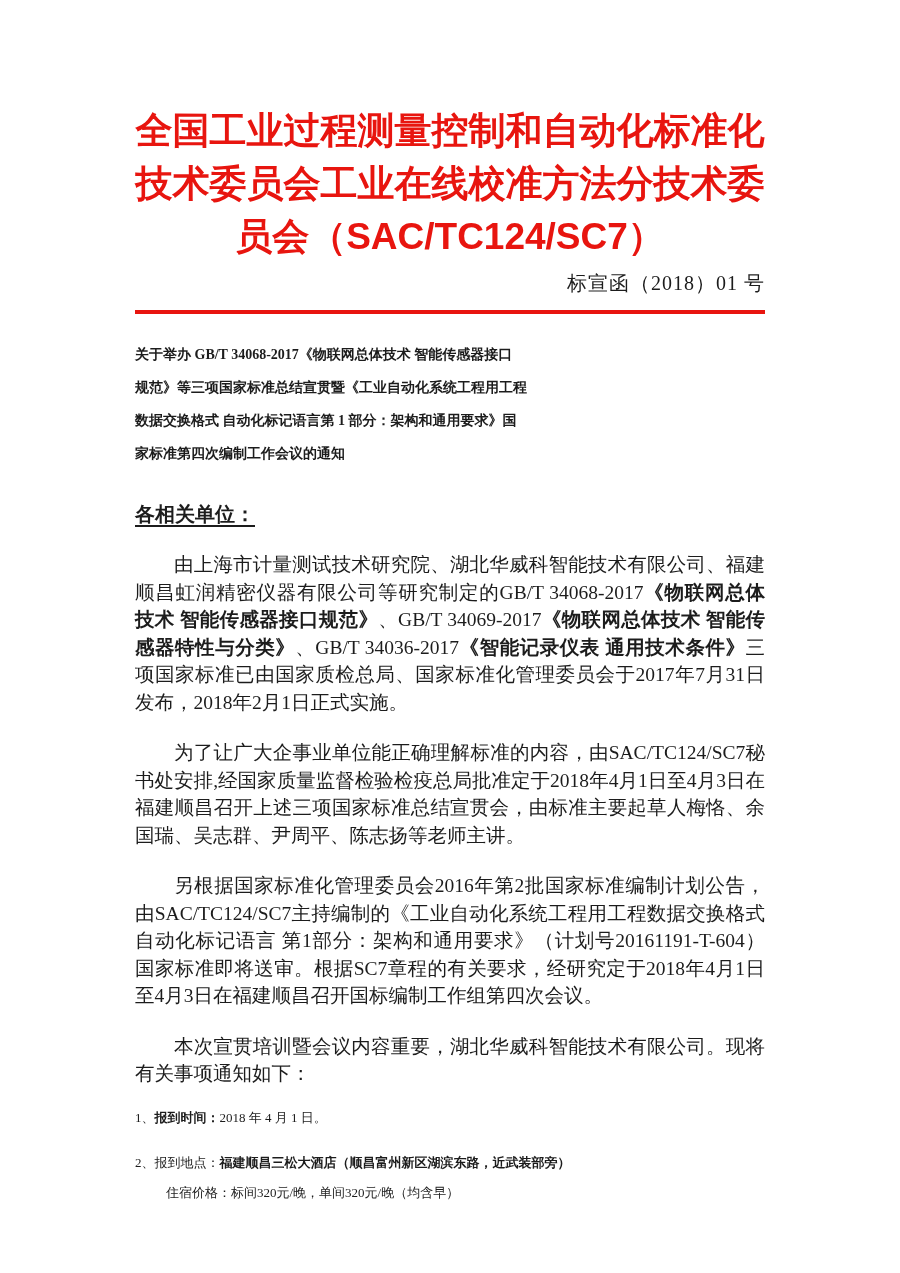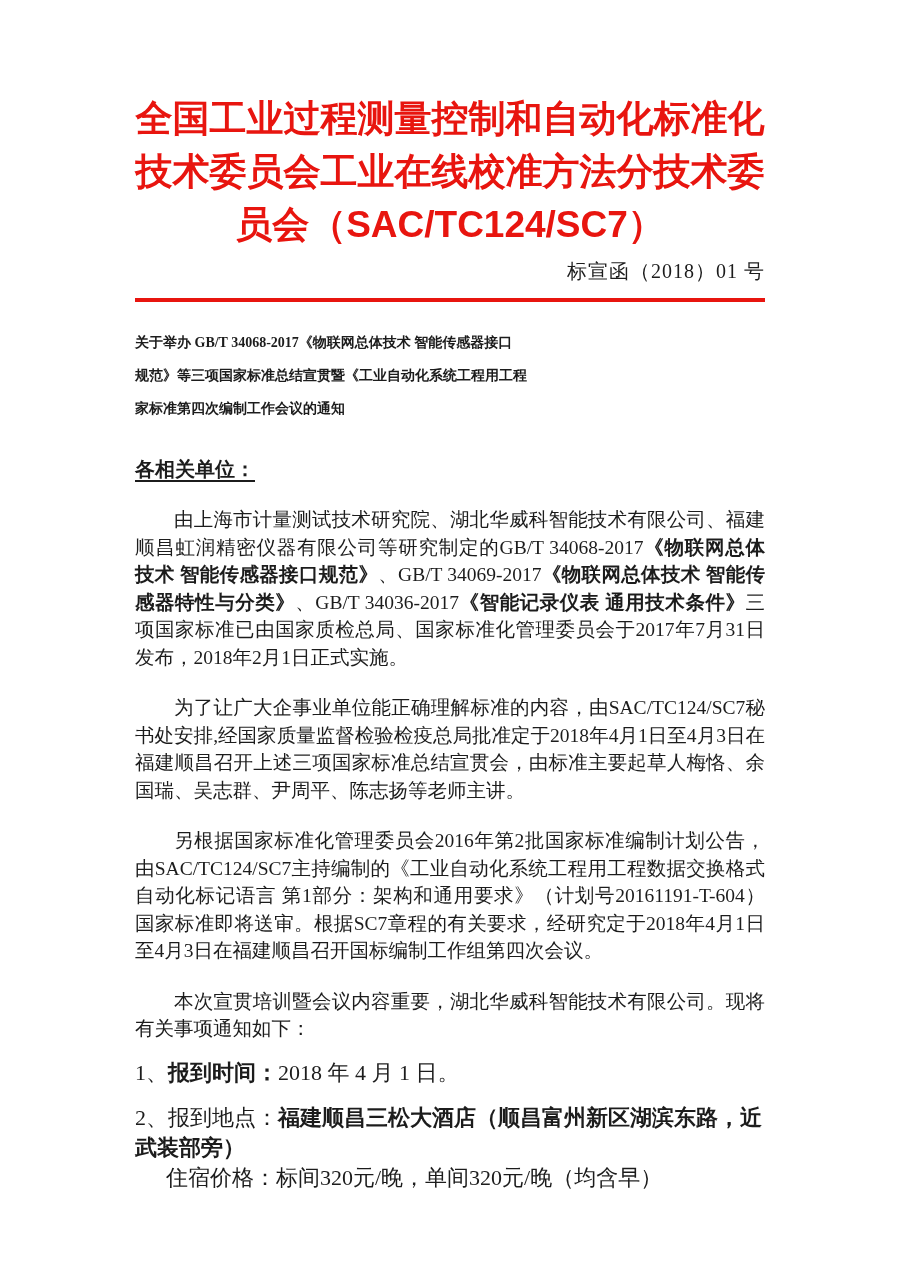--- a/index.html
+++ b/index.html
@@ -6,21 +6,21 @@
   :root { --red:#e8150f; --ink:#1c1c1c; }
   * { margin:0; padding:0; box-sizing:border-box; }
   html,body { background:#ffffff; }
   body {
     width:900px; height:1273px;
     font-family:"Liberation Serif","DejaVu Serif",serif;
     color:var(--ink);
     overflow:hidden;
   }
   .page { position:relative; width:900px; height:1273px; background:#fff; }
-  .content { position:absolute; left:135px; top:0; width:630px; }
+  .content { position:absolute; left:135px; top:12px; width:630px; }
 
   .org-title {
     margin-top:92px;
     text-align:center;
     color:var(--red);
     font-family:"Liberation Sans","DejaVu Sans",sans-serif;
     font-weight:bold;
     font-size:37px;
     line-height:53px;
   }
@@ -54,21 +54,21 @@
   .para {
     margin-top:23px;
     font-size:19.5px;
     line-height:27.5px;
     text-align:justify;
     text-indent:2em;
   }
   .b { font-weight:bold; }
 
   .items { margin-top:4px; }
-  .item { margin-top:15px; font-size:22px; line-height:30px; }
+  .item { margin-top:15px; font-size:13px; line-height:30px; }
   .item .line { text-align:left; }
   .item .sub { padding-left:31px; }
 </style>
 </head>
 <body>
 
 <div class="page">
   <div class="content">
 
     <div class="org-title" id="org-title">
@@ -77,20 +77,21 @@
         <div class="tline">员会（SAC/TC124/SC7）</div>
       </div>
 
     <div class="doc-number">标宣函（2018）01 号</div>
 
     <div class="red-rule"></div>
 
     <div class="subject" id="subject">
         <div class="sline">关于举办 GB/T 34068-2017《物联网总体技术 智能传感器接口</div>
         <div class="sline">规范》等三项国家标准总结宣贯暨《工业自动化系统工程用工程</div>
+        <div class="sline">数据交换格式 自动化标记语言第 1 部分：架构和通用要求》国</div>
         <div class="sline">家标准第四次编制工作会议的通知</div>
       </div>
 
     <div class="salutation">各相关单位：</div>
 
     <div id="paragraphs">
         <div class="para"><span>由上海市计量测试技术研究院、湖北华威科智能技术有限公司、福建顺昌虹润精密仪器有限公司等研究制定的GB/T 34068-2017</span><span class="b">《物联网总体技术 智能传感器接口规范》</span><span>、GB/T 34069-2017</span><span class="b">《物联网总体技术 智能传感器特性与分类》</span><span>、GB/T 34036-2017</span><span class="b">《智能记录仪表 通用技术条件》</span><span>三项国家标准已由国家质检总局、国家标准化管理委员会于2017年7月31日发布，2018年2月1日正式实施。</span></div>
         <div class="para"><span>为了让广大企事业单位能正确理解标准的内容，由SAC/TC124/SC7秘书处安排,经国家质量监督检验检疫总局批准定于2018年4月1日至4月3日在福建顺昌召开上述三项国家标准总结宣贯会，由标准主要起草人梅恪、余国瑞、吴志群、尹周平、陈志扬等老师主讲。</span></div>
         <div class="para"><span>另根据国家标准化管理委员会2016年第2批国家标准编制计划公告，由SAC/TC124/SC7主持编制的《工业自动化系统工程用工程数据交换格式 自动化标记语言 第1部分：架构和通用要求》（计划号20161191-T-604）国家标准即将送审。根据SC7章程的有关要求，经研究定于2018年4月1日至4月3日在福建顺昌召开国标编制工作组第四次会议。</span></div>
         <div class="para"><span>本次宣贯培训暨会议内容重要，湖北华威科智能技术有限公司。现将有关事项通知如下：</span></div>

